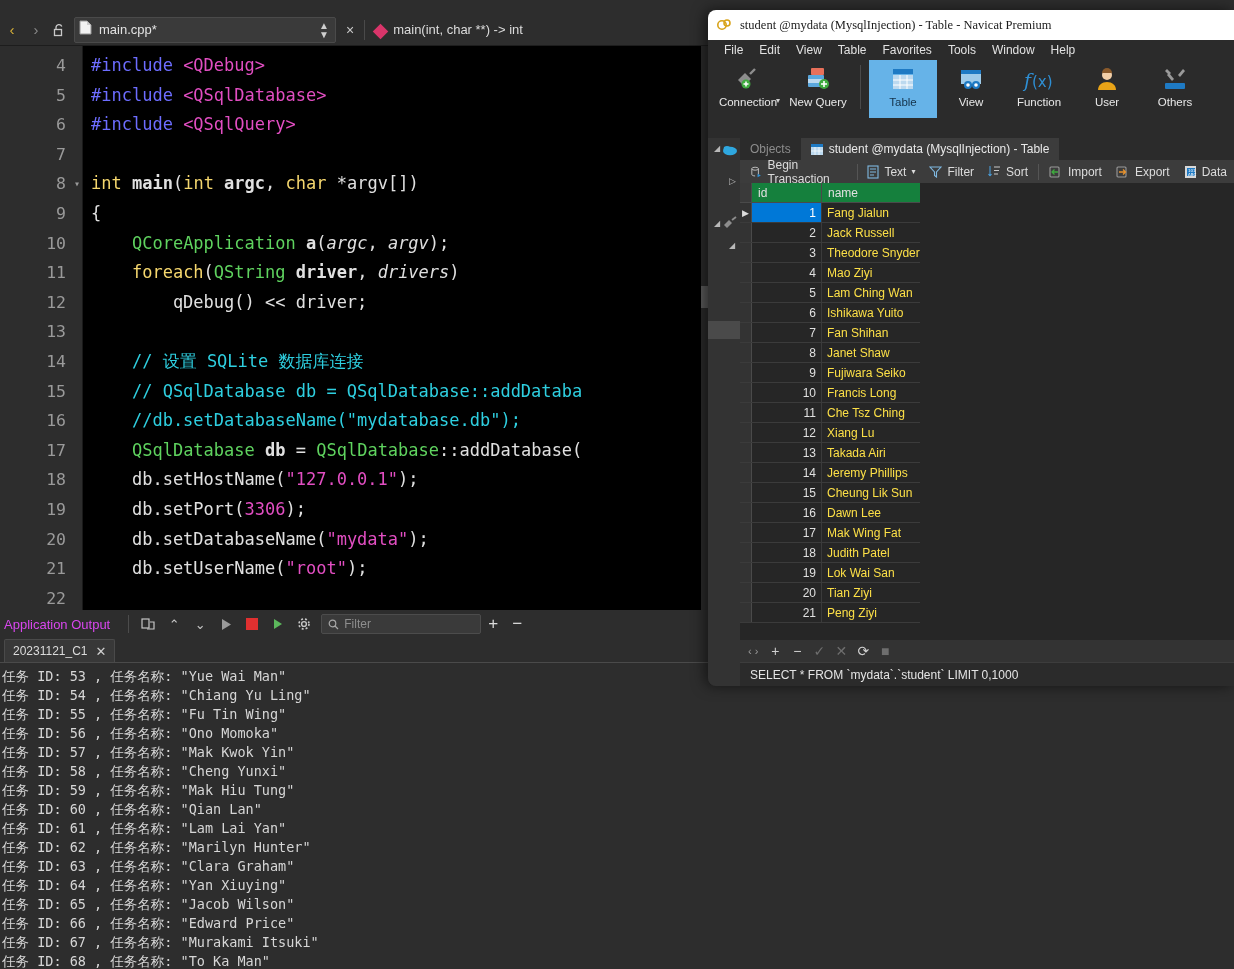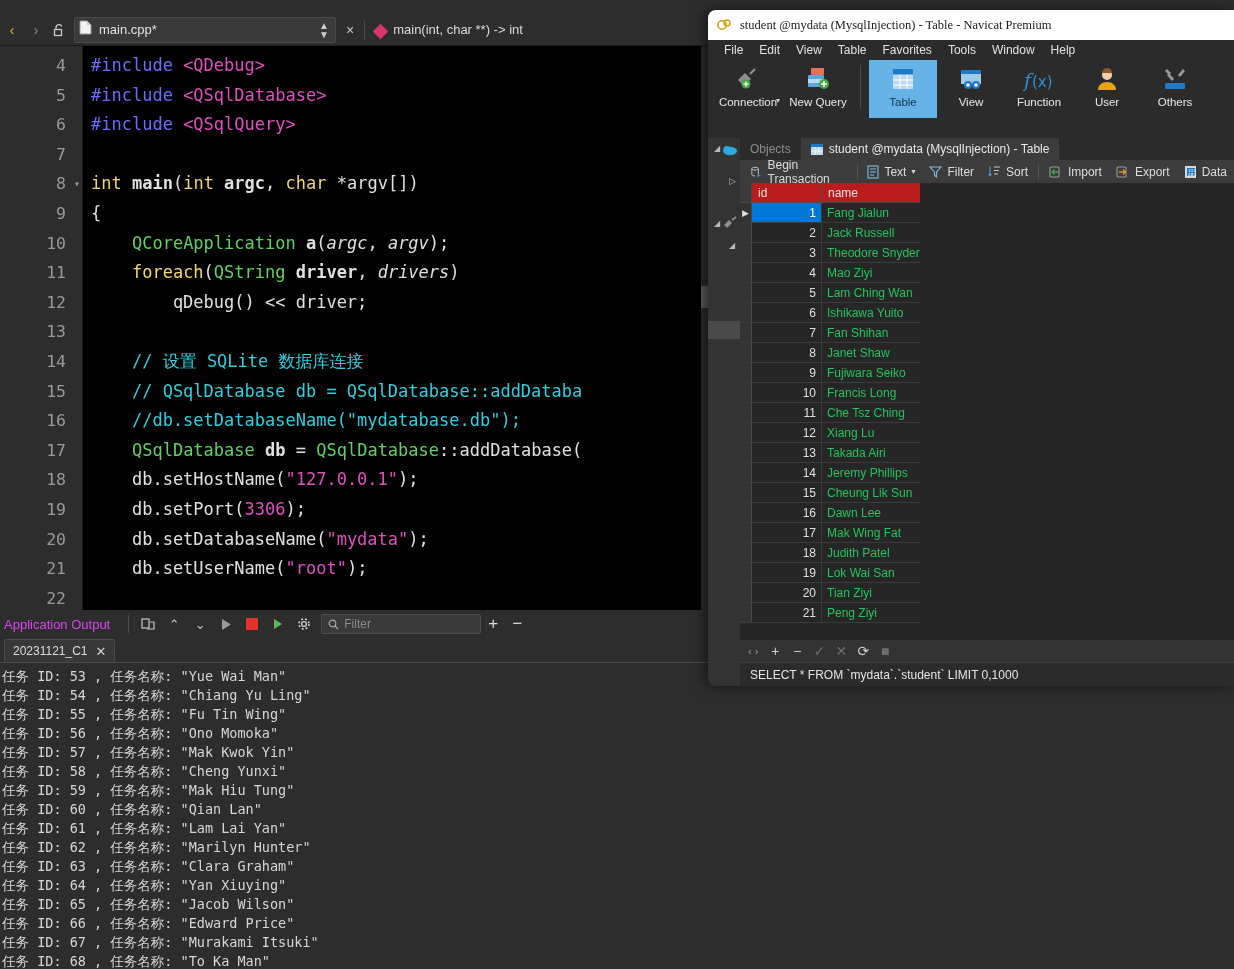--- a/index.html
+++ b/index.html
@@ -129,31 +129,31 @@
   }
   .nv-tab.sel { background:#3c3c3c; color:#e8e8e8; }
   .tab-ic { width:12px; height:11px; }
 
   .nv-bar { height:23px; display:flex; align-items:center; background:#3c3c3c; padding-left:4px; }
   .nvb { display:flex; align-items:center; gap:5px; padding:0 7px; color:#dcdcdc; font-size:12px; }
   .nvb-sep { width:1px; height:16px; background:#555; margin:0 3px; }
 
   .grid-area { flex:1; display:flex; background:#262626; overflow:hidden; }
   .grid { width:180px; flex:0 0 180px; }
-  .g-head { height:20px; display:flex; background:#b91c1c; border-bottom:1px solid #4a4a4a; }
+  .g-head { height:20px; display:flex; background:#15803d; border-bottom:1px solid #4a4a4a; }
   .g-head .c-ind { width:12px; flex:0 0 12px; border-right:1px solid #4a4a4a; background:#3a3a3a; }
   .g-head .c-id { width:70px; flex:0 0 70px; border-right:1px solid #4a4a4a;
                   color:#e0e0e0; font-size:12px; padding-left:6px; line-height:20px;}
   .g-head .c-nm { flex:1; color:#e0e0e0; font-size:12px; padding-left:6px; line-height:20px; }
   .g-row { height:20px; display:flex; border-bottom:1px solid #3b3b3b; }
   .g-row .c-ind { width:12px; flex:0 0 12px; background:#333; border-right:1px solid #4a4a4a;
                   color:#dcdcdc; font-size:9px; display:flex; align-items:center; justify-content:center;}
   .g-row .c-id { width:70px; flex:0 0 70px; border-right:1px solid #3b3b3b;
                  color:#e0e0e0; font-size:12px; text-align:right; padding-right:5px; line-height:20px; }
-  .g-row .c-nm { flex:1; color:#22c55e; font-size:12px; padding-left:5px; line-height:20px;
+  .g-row .c-nm { flex:1; color:#fde047; font-size:12px; padding-left:5px; line-height:20px;
                  white-space:nowrap; overflow:hidden; }
   .g-row.sel .c-id { background:#0078d7; color:#fff; }
   .grid-rest { flex:1; background:#262626; }
 
   .nv-foot { height:22px; display:flex; align-items:center; background:#333; padding-left:2px; }
   .nf-ic { width:22px; height:20px; display:flex; align-items:center; justify-content:center;
            color:#d0d0d0; font-size:14px; }
   .nf-ic.dim { color:#6e6e6e; }
   .nf-nav { display:flex; align-items:center; color:#9a9a9a; font-size:11px; gap:3px; padding:0 6px; }
   .nv-sql { height:24px; background:#2b2b2b; display:flex; align-items:center;

